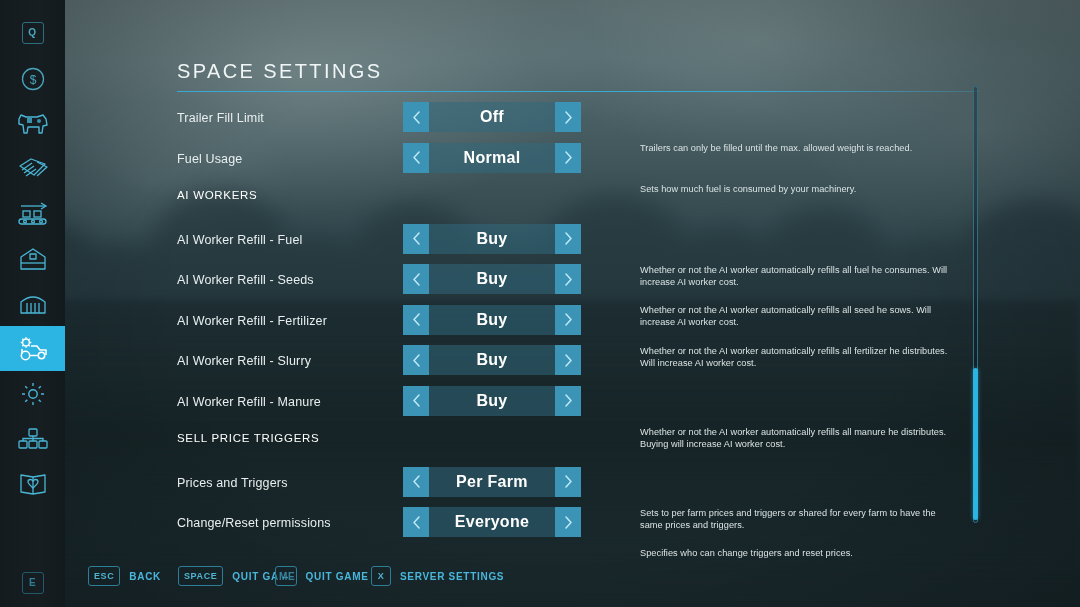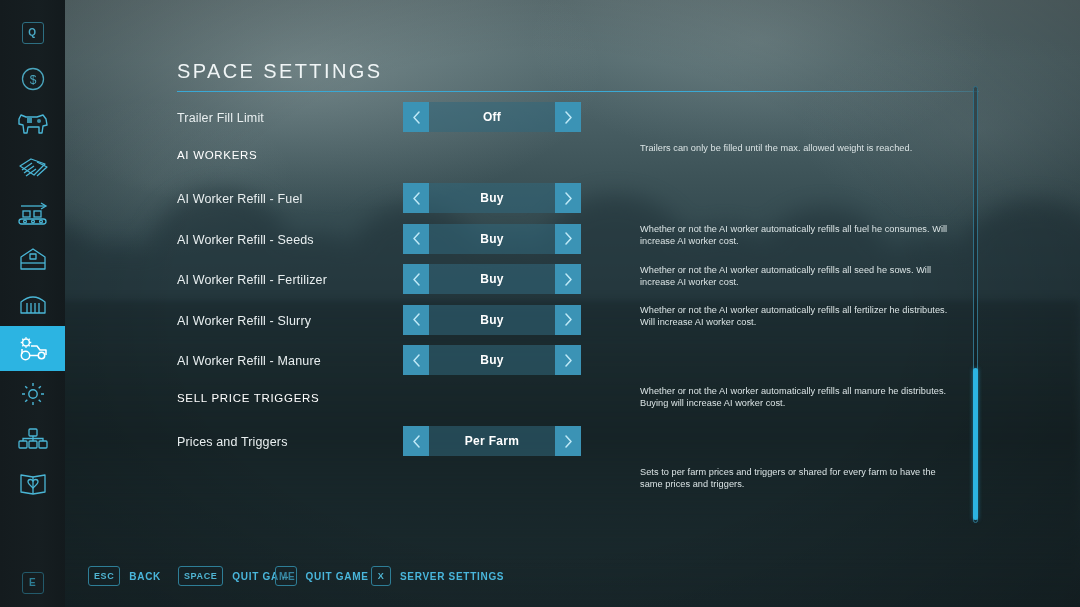--- a/index.html
+++ b/index.html
@@ -160,21 +160,21 @@
     color: #bfe9f7;
     font-size: 15px;
     line-height: 1;
     flex: none;
   }
   .sel-arrow svg { display:block; }
   .sel-value {
     flex: 1;
     display: flex; align-items: center; justify-content: center;
     color: #ffffff;
-    font-size: 12px;
+    font-size: 16px;
     font-weight: bold;
     letter-spacing: .3px;
   }
 
   .row-desc {
     position: absolute;
     left: 575px; top: 6px;
     width: 310px;
     font-size: 9.2px;
     line-height: 1.32;
@@ -399,20 +399,37 @@
           <div class="sel-value">Off</div>
           <div class="sel-arrow">
             <svg width="9" height="13" viewBox="0 0 9 13">
                 <path d="M2 1 L7 6.5 L2 12" fill="none" stroke="#bfe9f7" stroke-width="1.5" stroke-linecap="round" stroke-linejoin="round"></path>
               </svg>
           </div>
         </div>
         <div class="row-desc">Trailers can only be filled until the max. allowed weight is reached.</div>
       </div>
 
+      <div class="row">
+        <div class="row-label">Fuel Usage</div>
+        <div class="selector">
+          <div class="sel-arrow">
+            <svg width="9" height="13" viewBox="0 0 9 13">
+                <path d="M7 1 L2 6.5 L7 12" fill="none" stroke="#bfe9f7" stroke-width="1.5" stroke-linecap="round" stroke-linejoin="round"></path>
+              </svg>
+          </div>
+          <div class="sel-value">Normal</div>
+          <div class="sel-arrow">
+            <svg width="9" height="13" viewBox="0 0 9 13">
+                <path d="M2 1 L7 6.5 L2 12" fill="none" stroke="#bfe9f7" stroke-width="1.5" stroke-linecap="round" stroke-linejoin="round"></path>
+              </svg>
+          </div>
+        </div>
+        <div class="row-desc">Sets how much fuel is consumed by your machinery.</div>
+      </div>
 
       <div class="row">
         <div class="section-head">AI WORKERS</div>
       </div>
 
       <div class="row">
         <div class="row-label">AI Worker Refill - Fuel</div>
         <div class="selector">
           <div class="sel-arrow">
             <svg width="9" height="13" viewBox="0 0 9 13">
@@ -515,20 +532,37 @@
           <div class="sel-value">Per Farm</div>
           <div class="sel-arrow">
             <svg width="9" height="13" viewBox="0 0 9 13">
                 <path d="M2 1 L7 6.5 L2 12" fill="none" stroke="#bfe9f7" stroke-width="1.5" stroke-linecap="round" stroke-linejoin="round"></path>
               </svg>
           </div>
         </div>
         <div class="row-desc">Sets to per farm prices and triggers or shared for every farm to have the same prices and triggers.</div>
       </div>
 
+      <div class="row">
+        <div class="row-label">Change/Reset permissions</div>
+        <div class="selector">
+          <div class="sel-arrow">
+            <svg width="9" height="13" viewBox="0 0 9 13">
+                <path d="M7 1 L2 6.5 L7 12" fill="none" stroke="#bfe9f7" stroke-width="1.5" stroke-linecap="round" stroke-linejoin="round"></path>
+              </svg>
+          </div>
+          <div class="sel-value">Everyone</div>
+          <div class="sel-arrow">
+            <svg width="9" height="13" viewBox="0 0 9 13">
+                <path d="M2 1 L7 6.5 L2 12" fill="none" stroke="#bfe9f7" stroke-width="1.5" stroke-linecap="round" stroke-linejoin="round"></path>
+              </svg>
+          </div>
+        </div>
+        <div class="row-desc">Specifies who can change triggers and reset prices.</div>
+      </div>
 
     </div>
 
     <div class="scrollbar">
       <div class="scroll-thumb"></div>
     </div>
   </div>
 
   <div class="hintbar">
 

